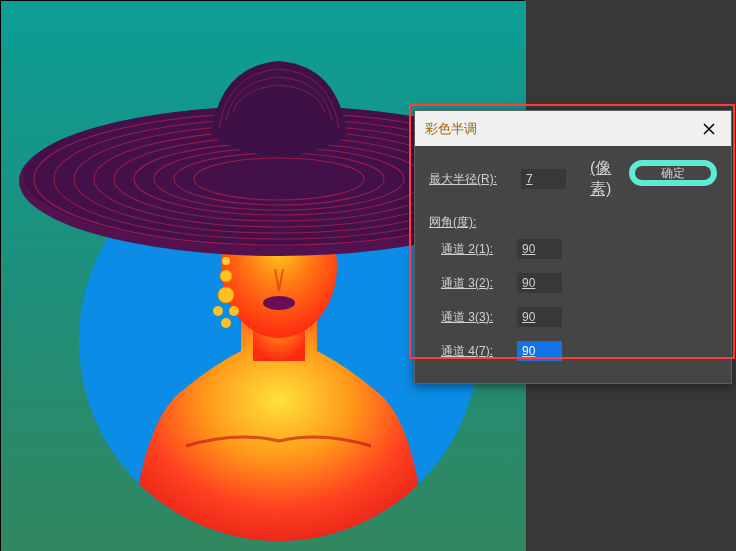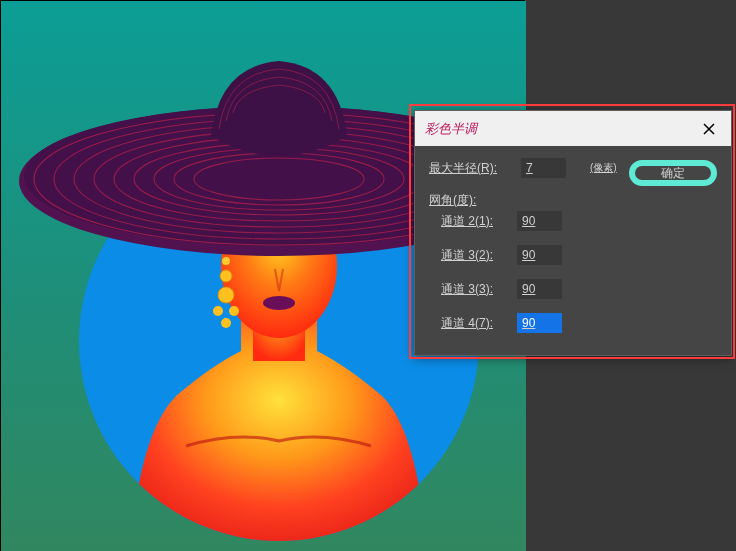--- a/index.html
+++ b/index.html
@@ -3,32 +3,32 @@
   <meta charset="utf-8">
   <style>
     * { margin: 0; padding: 0; box-sizing: border-box; font-family: "Microsoft YaHei", sans-serif; }
     body { width: 736px; height: 551px; background: #535353; overflow: hidden; position: relative; }
     .canvas-area { position: absolute; left: 0; top: 0; width: 525px; height: 551px; background: linear-gradient(180deg, #0b9a94 0%, #1b8b7a 50%, #2d8668 100%); border: 1px solid #000; }
     .canvas-area svg { display: block; }
     .right-panel { position: absolute; left: 526px; top: 0; width: 210px; height: 551px; background: #383838; }
     .dialog-highlight { position: absolute; left: 409px; top: 104px; width: 326px; height: 255px; border: 2px solid #ff3b3b; pointer-events: none; z-index: 100; }
     .dialog { position: absolute; left: 414px; top: 110px; width: 318px; background: #454545; border: 1px solid #5f5f5f; box-shadow: 0 2px 10px rgba(0,0,0,0.5); z-index: 50; }
     .titlebar { height: 35px; background: #f0f0f0; display: flex; align-items: center; justify-content: space-between; padding: 0 10px; }
-    .titlebar-text { font-size: 13px; color: #be185d; font-style: italic; }
+    .titlebar-text { font-size: 13px; color: #a16207; }
     .close-btn { width: 24px; height: 24px; display: flex; align-items: center; justify-content: center; cursor: pointer; }
     .close-btn svg { width: 12px; height: 12px; }
     .dialog-body { padding: 12px 14px 22px 14px; display: flex; gap: 12px; }
     .left-col { flex: 1; color: #d0d0d0; font-size: 12px; }
     .right-col { width: 88px; display: flex; flex-direction: column; gap: 10px; padding-top: 2px; }
     .row { display: flex; align-items: center; gap: 24px; margin-bottom: 14px; text-decoration: underline; }
     .row-indent { padding-left: 12px; }
     .label { color: #d0d0d0; font-size: 12px; white-space: nowrap; }
     .input-field { width: 45px; height: 20px; background: #383838; border: 1px solid #383838; color: #d0d0d0; font-size: 12px; padding: 0 4px; }
     .input-field.focused { border: 1px solid #1473e6; background: #383838; color: #d0d0d0; }
-    .unit { color: #d0d0d0; font-size: 10px; }
+    .unit { color: #d0d0d0; font-size: 16px; }
     .btn { height: 26px; background: #454545; border: 6px solid #5eead4; border-radius: 13px; color: #d0d0d0; font-size: 12px; cursor: pointer; display: flex; align-items: center; justify-content: center; }
   </style>
 </head>
 <body>
 
 <div class="canvas-area">
   <svg width="525" height="551" viewBox="0 0 525 551">
     <defs>
       <linearGradient id="bg-grad" x1="0" y1="0" x2="0" y2="1">
         <stop offset="0%" stop-color="#0c9e96"></stop>
@@ -110,21 +110,21 @@
         </svg>
     </div>
   </div>
   <div class="dialog-body">
     <div class="left-col">
       <div class="row">
         <span class="label">最大半径(R):</span>
         <input class="input-field" value="7" style="">
         <span class="unit">(像素)</span>
       </div>
-      <div class="row" style="margin-bottom:2px">
+      <div class="row" style="margin-bottom:8px">
         <span class="label">网角(度):</span>
       </div>
       <div class="row row-indent">
         <span class="label">通道 2(1):</span>
         <input class="input-field" value="90" style="">
       </div>
       <div class="row row-indent">
         <span class="label">通道 3(2):</span>
         <input class="input-field" value="90" style="">
       </div>

